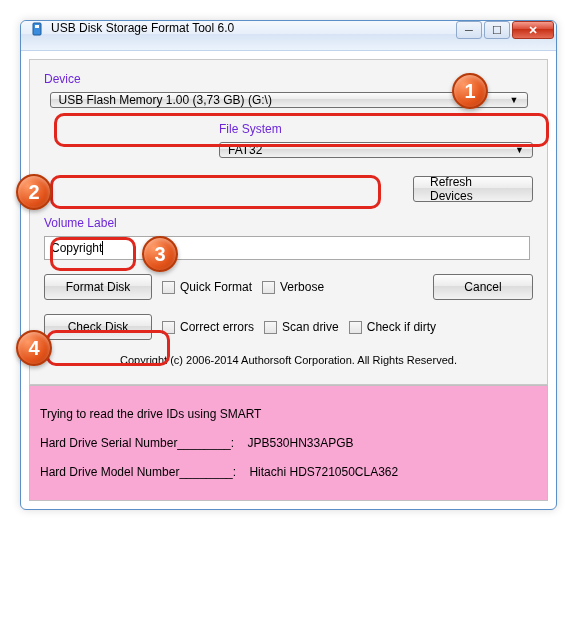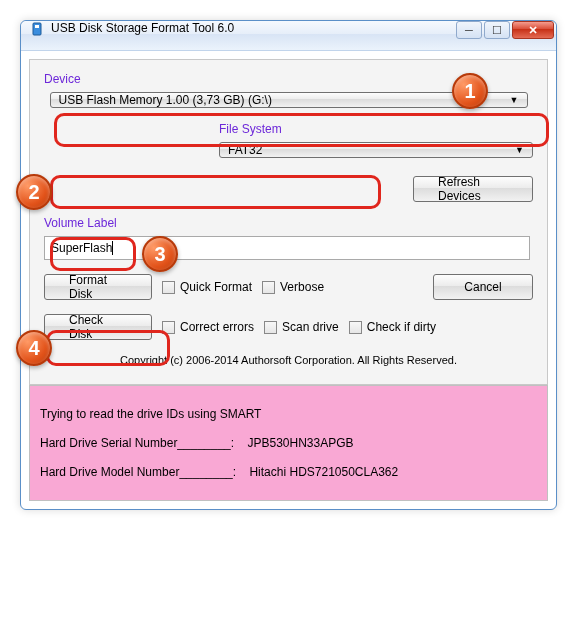--- a/index.html
+++ b/index.html
@@ -30,21 +30,21 @@
 
 .dropdown {
   height: 16px; border: 1px solid #707070; border-radius: 3px;
   background: linear-gradient(to bottom, #fdfdfd 0%, #ececec 45%, #dcdcdc 46%, #f2f2f2 100%);
   display: flex; align-items: center; padding: 0 8px; position: relative;
 }
 .dropdown .dd-text { flex: 1; font-size: 12px; }
 .dropdown .dd-arrow { font-size: 9px; color: #000; }
 
 .btn {
-  height: 26px; padding: 0 24px; border: 1px solid #707070; border-radius: 3px;
+  height: 26px; padding: 0 16px; border: 1px solid #707070; border-radius: 3px;
   background: linear-gradient(to bottom, #fdfdfd 0%, #ececec 45%, #dcdcdc 46%, #f2f2f2 100%);
   font-size: 12px; display: inline-flex; align-items: center; justify-content: center;
 }
 
 .device-dd { width: 478px; margin: 0 auto; }
 .fs-row { display:flex; gap: 18px; align-items:flex-end;flex-direction:column; }
 .fs-dd { width: 314px; }
 .refresh-btn { width: 120px; }
 
 .text-input { width: 486px; height: 24px; border: 1px solid #a9a9a9; background: #fff; padding: 0 6px; font-size: 12px; font-family: inherit; display:flex; align-items:center; }
@@ -107,21 +107,21 @@
             <span class="dd-text">FAT32</span>
             <span class="dd-arrow">▼</span>
           </div>
         </div>
         <div class="btn refresh-btn">Refresh Devices</div>
       </div>
 
       <div class="row">
         <span class="label">Volume Label</span>
         <div class="text-input">
-          <span>SuperFlash</span>
+          <span>Copyright</span>
             <span class="cursor"></span>
         </div>
       </div>
 
       <div class="check-row" style="margin-bottom:4px;">
         <div class="btn small-btn">Format Disk</div>
         <label class="checkbox">
             <span class="box"></span>
             <span>Quick Format</span>
           </label>

